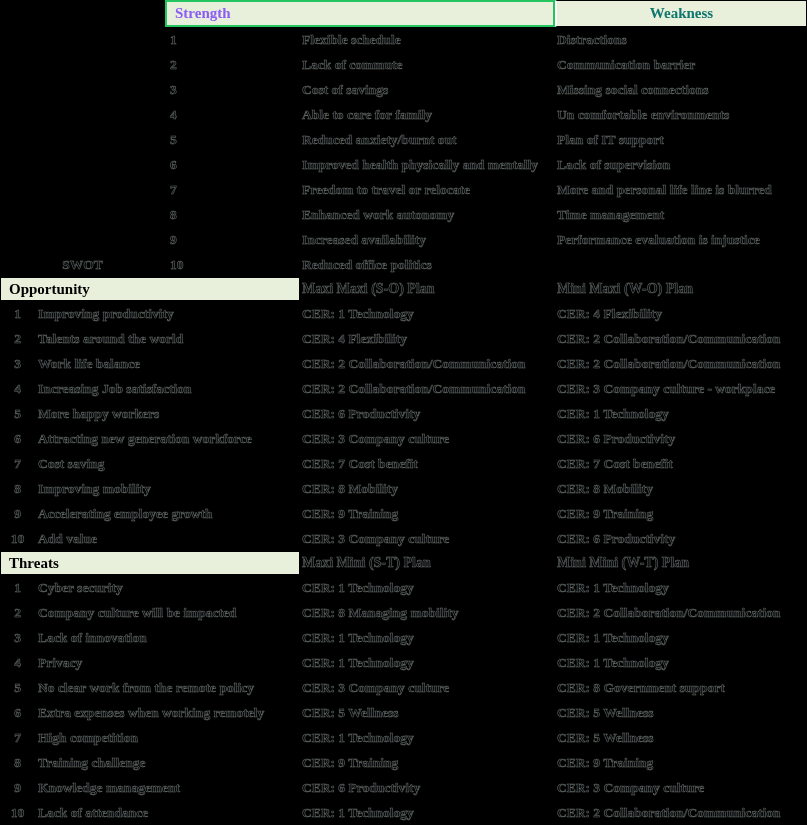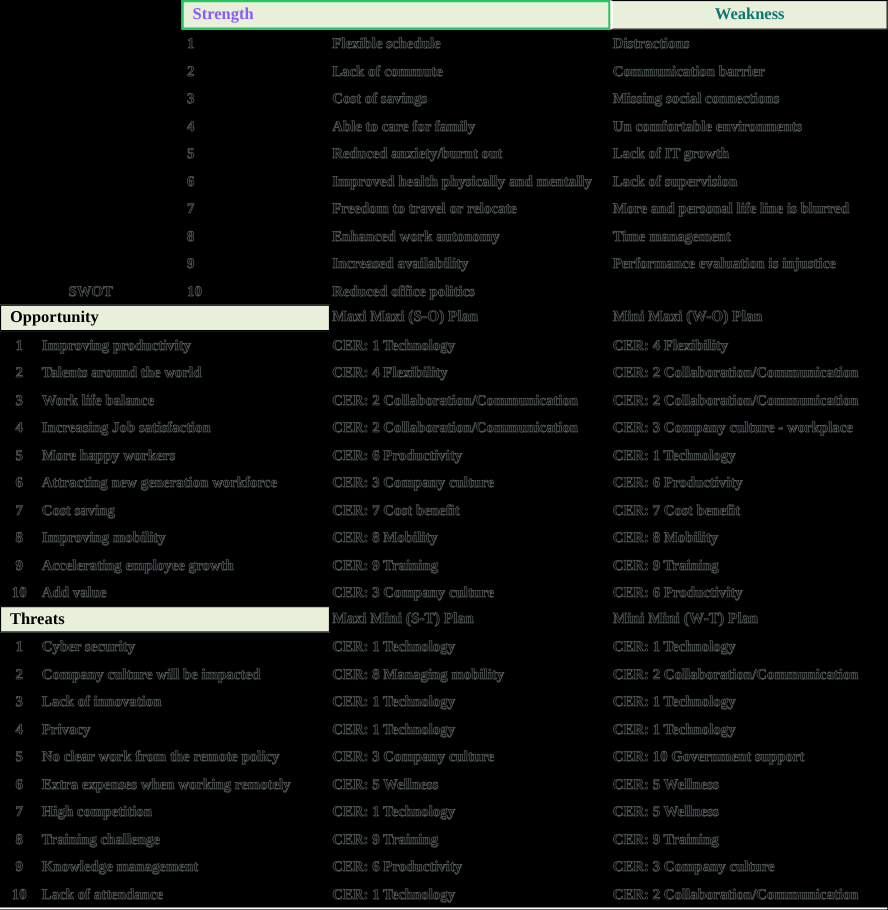--- a/index.html
+++ b/index.html
@@ -84,21 +84,21 @@
     <div class="cell c-mid ghost">Able to care for family</div>
     <div class="cell c-right ghost">Un comfortable environments</div>
   </div>
 
   <div class="row">
     <div class="cell c-label">
           <span class="ghost"></span>
         </div>
     <div class="cell c-num ghost">5</div>
     <div class="cell c-mid ghost">Reduced anxiety/burnt out</div>
-    <div class="cell c-right ghost">Lack of IT growth</div>
+    <div class="cell c-right ghost">Plan of IT support</div>
   </div>
 
   <div class="row">
     <div class="cell c-label">
           <span class="ghost"></span>
         </div>
     <div class="cell c-num ghost">6</div>
     <div class="cell c-mid ghost">Improved health physically and mentally</div>
     <div class="cell c-right ghost">Lack of supervision</div>
   </div>
@@ -249,21 +249,21 @@
     <div class="cell c-numot ghost">4</div>
     <div class="cell c-desc ghost">Privacy</div>
     <div class="cell c-mid ghost">CER: 1 Technology</div>
     <div class="cell c-right ghost">CER: 1 Technology</div>
   </div>
 
   <div class="row">
     <div class="cell c-numot ghost">5</div>
     <div class="cell c-desc ghost">No clear work from the remote policy</div>
     <div class="cell c-mid ghost">CER: 3 Company culture</div>
-    <div class="cell c-right ghost">CER: 10 Government support</div>
+    <div class="cell c-right ghost">CER: 8 Government support</div>
   </div>
 
   <div class="row">
     <div class="cell c-numot ghost">6</div>
     <div class="cell c-desc ghost">Extra expenses when working remotely</div>
     <div class="cell c-mid ghost">CER: 5 Wellness</div>
     <div class="cell c-right ghost">CER: 5 Wellness</div>
   </div>
 
   <div class="row">

